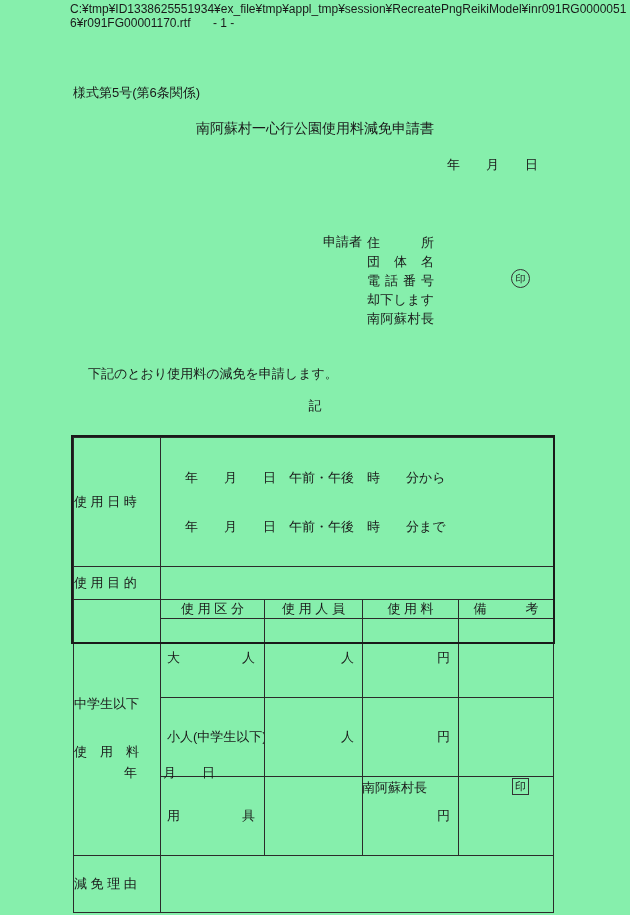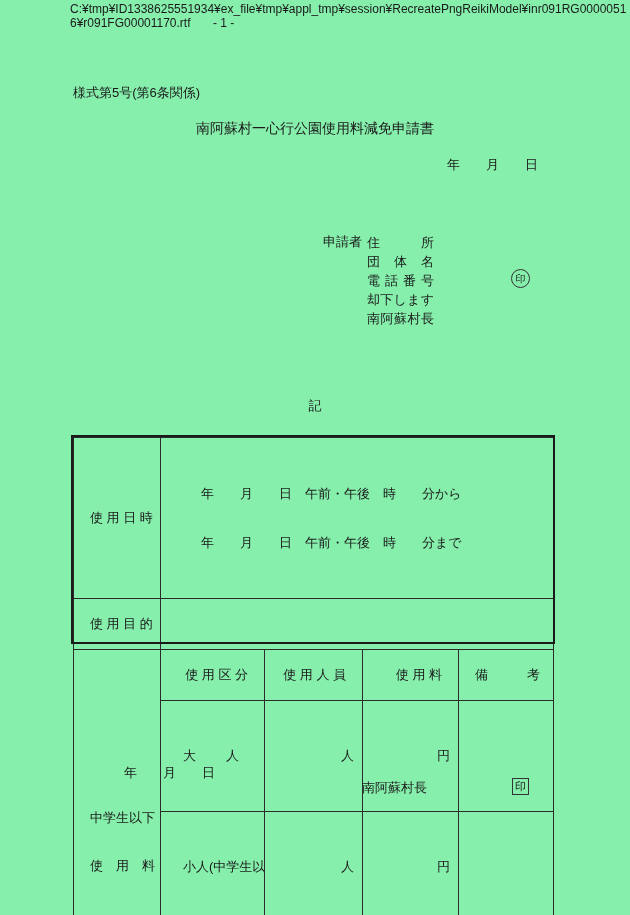--- a/index.html
+++ b/index.html
@@ -30,31 +30,31 @@
     display:flex; align-items:center; justify-content:center;
     font-size:11px; line-height:1;
   }
 
   
   .form-table {
     position:absolute; left:73px; top:437px;
     border-collapse:collapse; table-layout:fixed; width:480px;
   }
   .form-table td {
-    border:1px solid #2b2b2b; padding:16px; font-size:13px;
+    border:1px solid #2b2b2b; padding:0; font-size:13px;
     vertical-align:middle; overflow:hidden; white-space:pre;
   }
-  .lbl { text-align:center; }
+  .lbl { text-align:left; }
   .r1{height:40px} .r2{height:33px} .r3{height:19px} .r4{height:19px}
   .r5{height:18px} .r6{height:19px} .r7{height:57px}
   .dt-line { padding-left:24px; line-height:19px; }
   .cat-split { display:flex; justify-content:space-between; padding:0 9px 0 6px; }
   .cat-left { padding-left:6px; text-align:left; }
   .num { text-align:right; padding-right:8px !important; }
-  .subhdr { text-align:right; }
+  .subhdr { text-align:center; }
   .thick-box {
     position:absolute; left:71px; top:435px; width:480px; height:205px;
     border:2px solid #1a1a1a; pointer-events:none;
   }
 </style>
 </head>
 <body>
 
 <div class="page">
 
@@ -74,20 +74,21 @@
     <div>住所</div>
     <div>団体名</div>
     <div>電話番号</div>
     <div>却下します</div>
     <div>南阿蘇村長</div>
   </div>
   <div class="seal-circle">
     <span>印</span>
   </div>
 
+  <div class="abs" style="left:88px; top:365px;">下記のとおり使用料の減免を申請します。</div>
 
   <div class="abs center-line" style="left:0px; top:397px;">記</div>
 
   <table class="form-table">
     <colgroup>
       <col style="width:87px">
         <col style="width:104px">
         <col style="width:98px">
       <col style="width:96px">
         <col style="width:95px">

